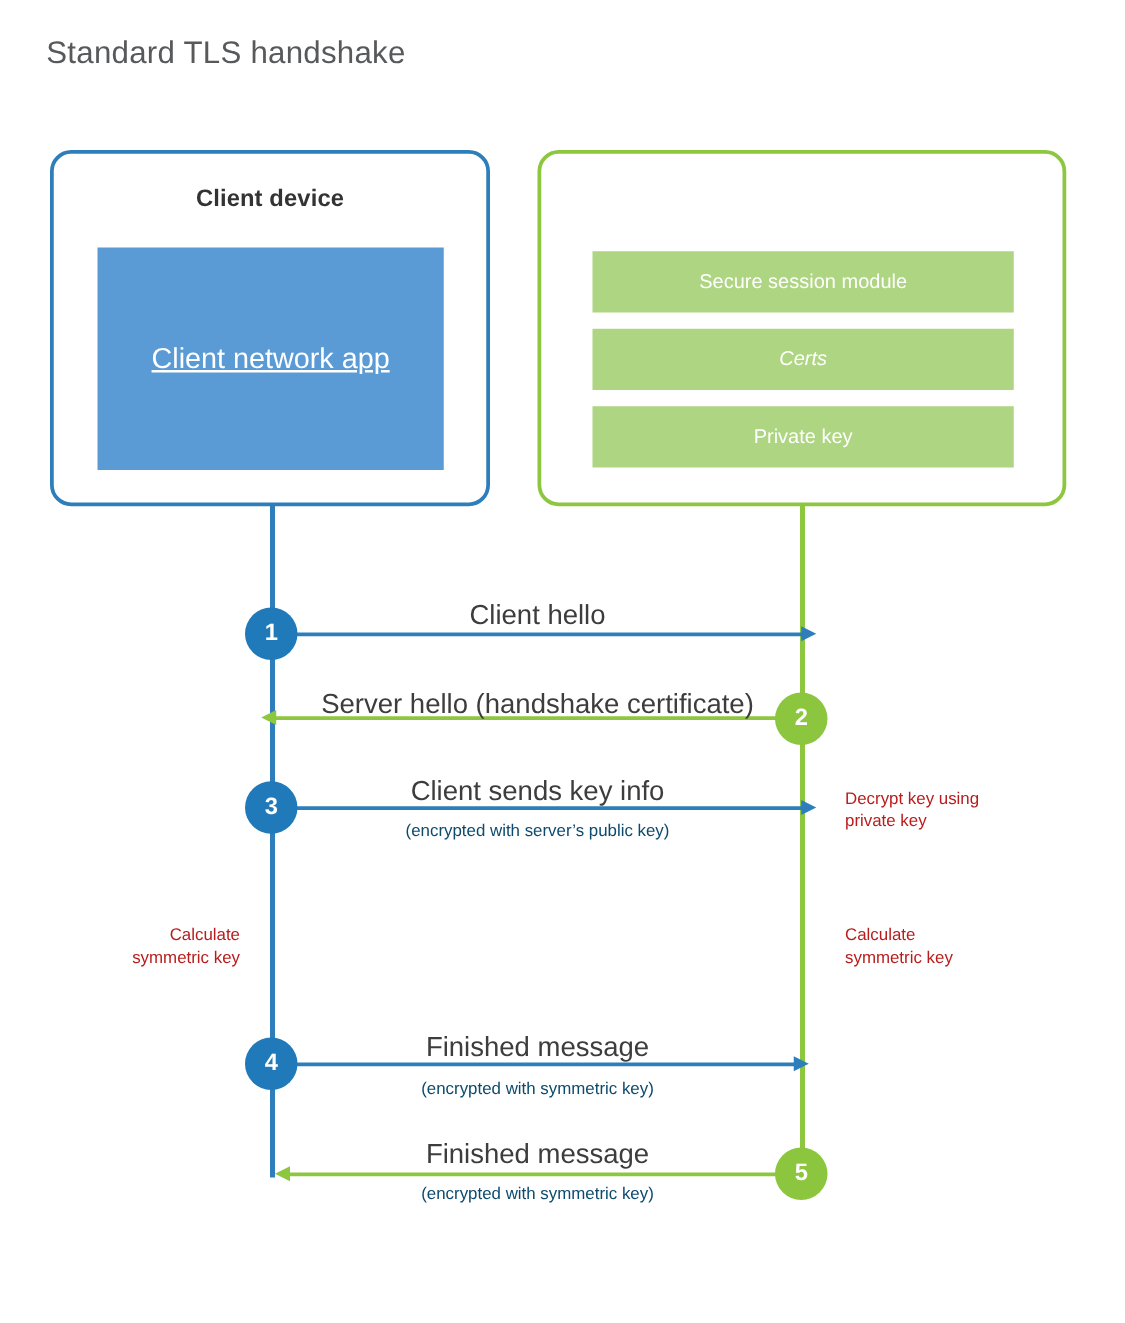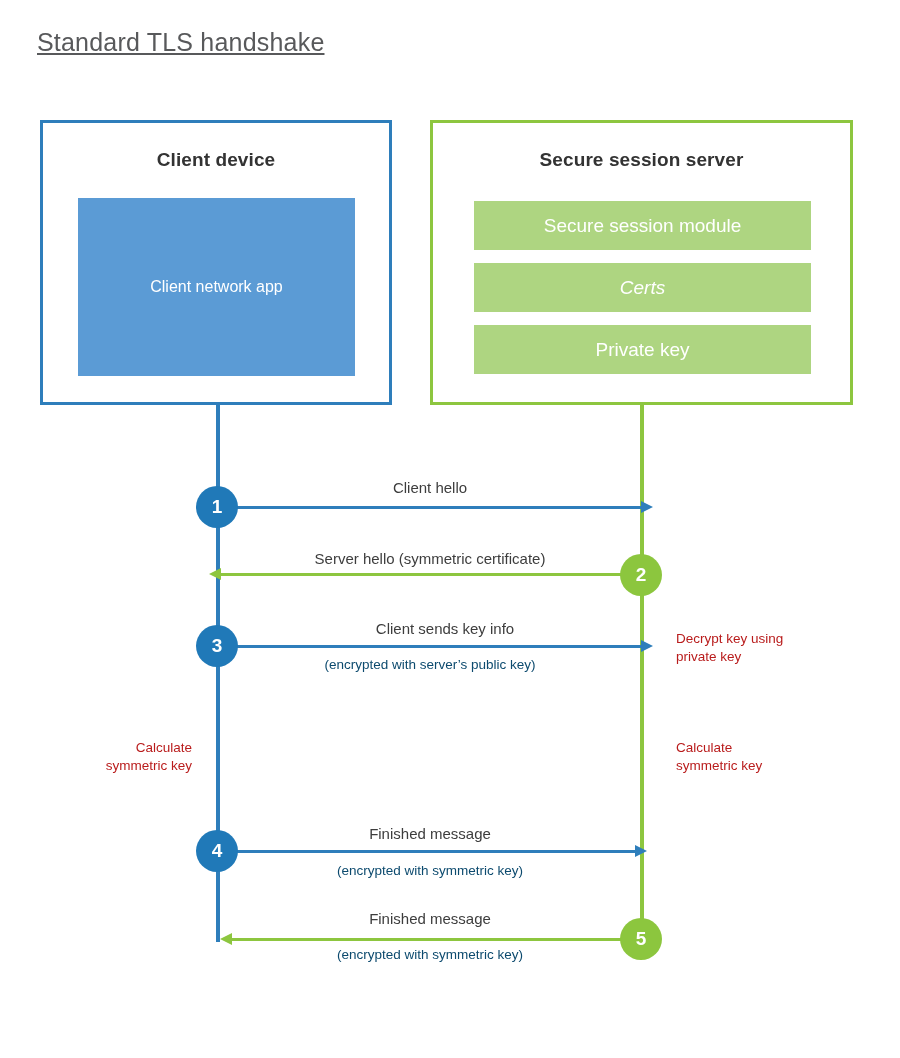--- a/index.html
+++ b/index.html
@@ -24,28 +24,28 @@
   
   .page-title {
     position: absolute;
     left: 37px;
     top: 28px;
     font-size: 25px;
     font-weight: 300;
     letter-spacing: 0.2px;
     color: #58595b;
     white-space: nowrap;
-    text-decoration: underline;
   }
 
   
   .participant-box {
     position: absolute;
     background: #ffffff;
     box-sizing: border-box;
+    border-radius: 17px;
   }
   .participant-box.client {
     left: 40px;
     top: 120px;
     width: 352px;
     height: 285px;
     border: 3px solid #2e7ebb;
   }
   .participant-box.server {
     left: 430px;
@@ -68,38 +68,39 @@
 
   
   .client-app-block {
     position: absolute;
     left: 35px;
     top: 75px;
     width: 277px;
     height: 178px;
     background: #5b9bd5;
     color: #ffffff;
-    font-size: 16px;
+    font-size: 23px;
     font-weight: 400;
     display: flex;
     align-items: center;
     justify-content: center;
     text-align: center;
     line-height: 1.28;
     padding: 0 18px;
     box-sizing: border-box;
+    text-decoration: underline;
   }
   .server-block {
     position: absolute;
     left: 41px;
     width: 337px;
     height: 49px;
     background: #aed581;
     color: #ffffff;
-    font-size: 19px;
+    font-size: 16px;
     font-weight: 400;
     display: flex;
     align-items: center;
     justify-content: center;
     text-align: center;
   }
   .server-block.b0 { top: 78px; }
   .server-block.b1 { top: 140px; font-style: italic; }
   .server-block.b2 { top: 202px; }
 
@@ -162,21 +163,21 @@
   }
   .arrow.to-left .head {
     left: -11px;
     border-right: 12px solid #8dc63f;
   }
 
   
   .msg-label {
     position: absolute;
     text-align: center;
-    font-size: 15px;
+    font-size: 22px;
     font-weight: 400;
     color: #3d3d3d;
     white-space: nowrap;
     z-index: 3;
   }
   .msg-sublabel {
     position: absolute;
     text-align: center;
     font-size: 13.5px;
     font-weight: 400;
@@ -209,45 +210,44 @@
 <div id="diagram-root">
 
   <div class="page-title">Standard TLS handshake</div>
 
   <div class="participant-box client">
     <div class="box-title">Client device</div>
     <div class="client-app-block">Client network app</div>
   </div>
 
   <div class="participant-box server">
-    <div class="box-title">Secure session server</div>
     <div class="server-block b0">Secure session module</div>
     <div class="server-block b1">Certs</div>
     <div class="server-block b2">Private key</div>
   </div>
 
   <div class="lifeline client-lifeline"></div>
   <div class="lifeline server-lifeline"></div>
 
   <div class="arrow blue to-right" style="left:218px; top:506px; width:424px;">
     <span class="head"></span>
   </div>
   <div class="msg-label" style="left:218px; top:479px; width:424px;">Client hello</div>
   <div class="step-circle blue client-side" style="top:486px;">1</div>
 
   <div class="arrow green to-left" style="left:220px; top:573px; width:422px;">
     <span class="head"></span>
   </div>
-  <div class="msg-label" style="left:218px; top:550px; width:424px;">Server hello (symmetric certificate)</div>
+  <div class="msg-label" style="left:218px; top:550px; width:424px;">Server hello (handshake certificate)</div>
   <div class="step-circle green server-side" style="top:554px;">2</div>
 
   <div class="arrow blue to-right" style="left:218px; top:645px; width:424px;">
     <span class="head"></span>
   </div>
-  <div class="msg-label" style="left:233px; top:620px; width:424px;">Client sends key info</div>
+  <div class="msg-label" style="left:218px; top:620px; width:424px;">Client sends key info</div>
   <div class="msg-sublabel" style="left:218px; top:657px; width:424px;">(encrypted with server’s public key)</div>
   <div class="step-circle blue client-side" style="top:625px;">3</div>
   <div class="side-note right-note" style="top:630px;">Decrypt key using
 private key</div>
 
   <div class="side-note left-note" style="top:739px;">Calculate
 symmetric key</div>
   <div class="side-note right-note" style="top:739px;">Calculate
 symmetric key</div>
 

